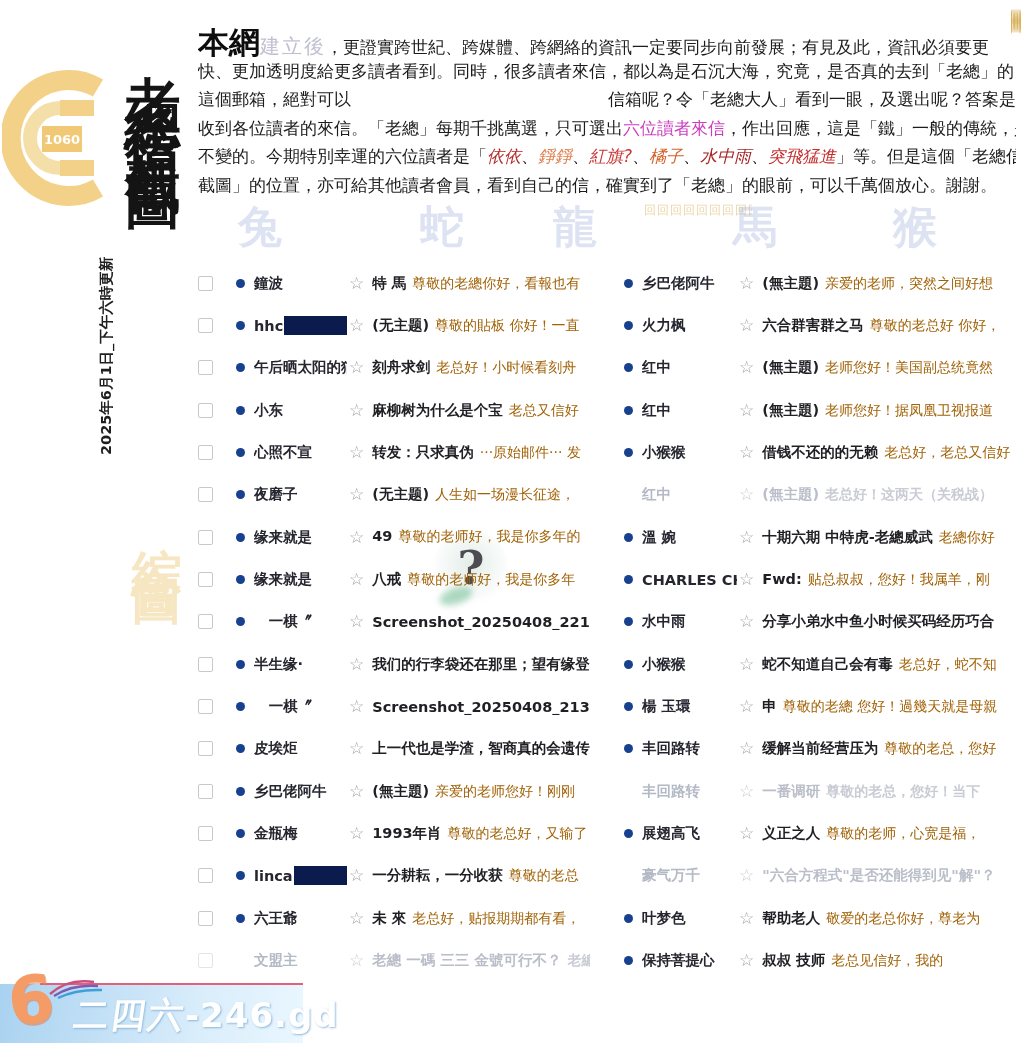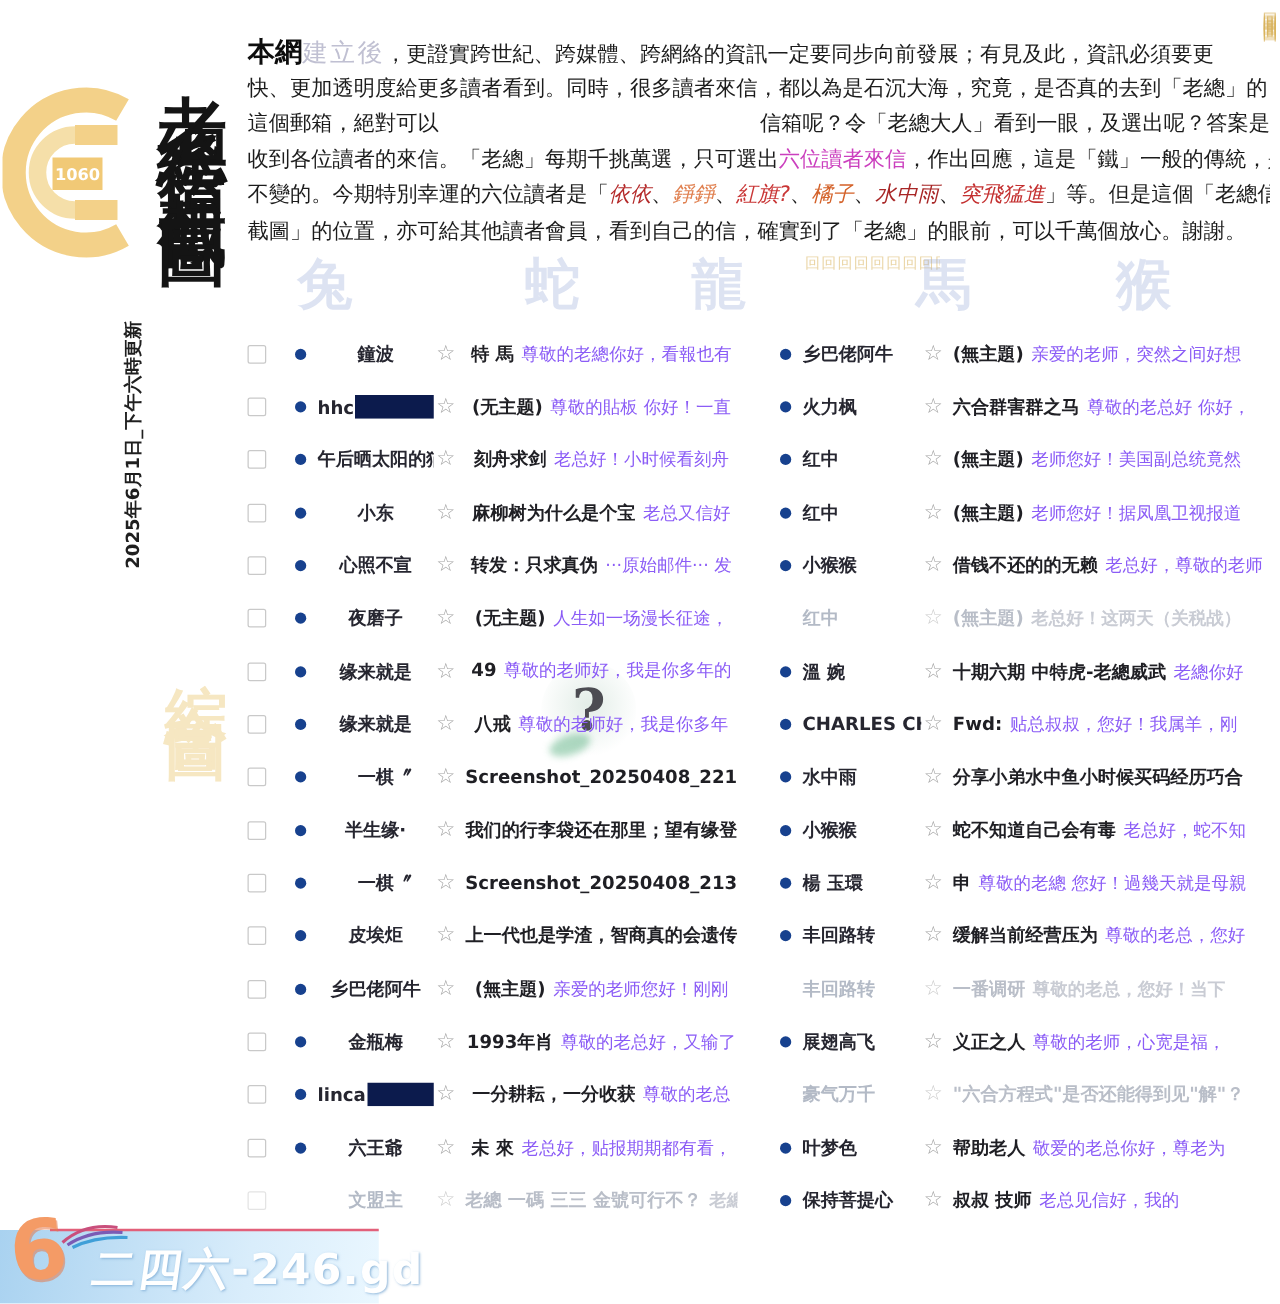--- a/index.html
+++ b/index.html
@@ -15,56 +15,56 @@
     font-family:"DejaVu Serif","Liberation Serif",serif;font-weight:900;
     font-size:50px;color:#f6e7c2;letter-spacing:16px;line-height:58px;}
   .update-note{position:absolute;left:13px;top:353px;width:186px;height:18px;
     transform:rotate(-90deg);font-size:14.5px;font-weight:600;color:#1f1f1f;
     white-space:nowrap;text-align:center;}
 
   
   .intro{position:absolute;left:198px;top:28px;width:818px;font-size:17px;color:#1c1c1c;}
   .intro .ln{height:28.6px;line-height:28.6px;white-space:nowrap;overflow:hidden;}
   .intro .ln3{display:flex;justify-content:space-between;}
-  .lead{font-size:22px;font-weight:bold;color:#0d0d0d;margin-top:40px;}
+  .lead{font-size:31px;font-weight:bold;color:#0d0d0d;margin-top:40px;}
   .lead-faded{font-size:20px;color:#c0c0d2;letter-spacing:2px;}
   .hl-magenta{color:#cb3fbe;}
   .winner{font-weight:500;font-style:italic;}
 
   
   .pattern-v{position:absolute;left:1007px;top:0;width:17px;height:238px;overflow:hidden;
     writing-mode:vertical-rl;font-size:12px;line-height:17px;color:rgba(216,178,92,.55);letter-spacing:1px;}
   .pattern-h{position:absolute;left:644px;top:202px;width:108px;height:18px;overflow:hidden;
     font-size:12px;letter-spacing:1px;color:rgba(216,178,92,.55);white-space:nowrap;}
   .zodiac{position:absolute;top:198px;font-size:44px;font-weight:bold;
     color:rgba(148,168,214,.32);font-family:"DejaVu Serif","Liberation Serif",serif;}
   .qmark{position:absolute;left:433px;top:530px;width:76px;height:76px;border-radius:50%;
     background:radial-gradient(circle at 50% 45%,rgba(225,236,230,.95),rgba(255,255,255,0) 72%);
     display:flex;align-items:center;justify-content:center;}
   .qmark .q{font-size:46px;font-weight:bold;color:#4c4c52;font-family:"DejaVu Serif",serif;}
   .qmark .blob{position:absolute;left:6px;bottom:2px;width:34px;height:16px;border-radius:50%;
     background:rgba(78,170,120,.45);filter:blur(3px);transform:rotate(-18deg);}
 
   
   .mail-col{position:absolute;top:262px;}
-  #col-left{left:198px;width:392px;text-align:center;}
+  #col-left{left:198px;width:392px;}
   #col-right{left:612px;width:412px;}
   .row{height:42.35px;display:flex;align-items:center;}
   .cb{width:13px;height:13px;border:1.5px solid #c9c9c9;border-radius:2px;background:#fff;
     margin-right:23px;flex:none;}
   .dot{width:9px;height:9px;border-radius:50%;background:#17418e;margin-right:9px;flex:none;}
   .dot.hidden{background:transparent;}
   .sender{font-weight:bold;font-size:14.5px;color:#262630;white-space:nowrap;overflow:hidden;flex:none;}
   #col-left .sender{width:93px;}
   #col-right .sender{width:95px;}
   .redact{display:inline-block;width:64px;height:19px;background:#0c1b4d;vertical-align:-4px;margin-left:1px;}
   .star{color:#a3a3a3;font-size:17px;margin:0 8px 0 2px;flex:none;line-height:1;}
   .subj{white-space:nowrap;overflow:hidden;flex:1;font-size:14.5px;}
   .subj b{color:#1f1f24;}
-  .prev{color:#8b5cf6;margin-left:6px;font-size:14px;}
+  .prev{color:#a16207;margin-left:6px;font-size:14px;}
   .row.faded .sender{color:#b3bac6;}
   .row.faded .subj b{color:#b9bec8;}
   .row.faded .prev{color:#c9ccd4;font-weight:bold;}
   .row.faded .cb{border-color:#e4e4e4;}
   .row.faded .star{color:#ccc;}
   #col-right .row{padding-left:12px;}
 
   
   .banner{position:absolute;left:0;top:984px;width:303px;height:59px;
     background:linear-gradient(100deg,#a9d2f0,#d9edfb 65%,#eaf7ff);}
@@ -273,21 +273,21 @@
       <div class="row">
         <div class="dot"></div>
         <div class="sender">红中</div>
         <div class="star">☆</div>
         <div class="subj"><b>(無主題)</b><span class="prev">老师您好！据凤凰卫视报道</span></div>
       </div>
       <div class="row">
         <div class="dot"></div>
         <div class="sender">小猴猴</div>
         <div class="star">☆</div>
-        <div class="subj"><b>借钱不还的的无赖</b><span class="prev">老总好，尊敬的老师</span></div>
+        <div class="subj"><b>借钱不还的的无赖</b><span class="prev">老总好，老总又信好</span></div>
       </div>
       <div class="row faded">
         <div class="dot hidden"></div>
         <div class="sender">红中</div>
         <div class="star">☆</div>
         <div class="subj"><b>(無主題)</b><span class="prev">老总好！这两天（关税战）</span></div>
       </div>
       <div class="row">
         <div class="dot"></div>
         <div class="sender">溫 婉</div>

